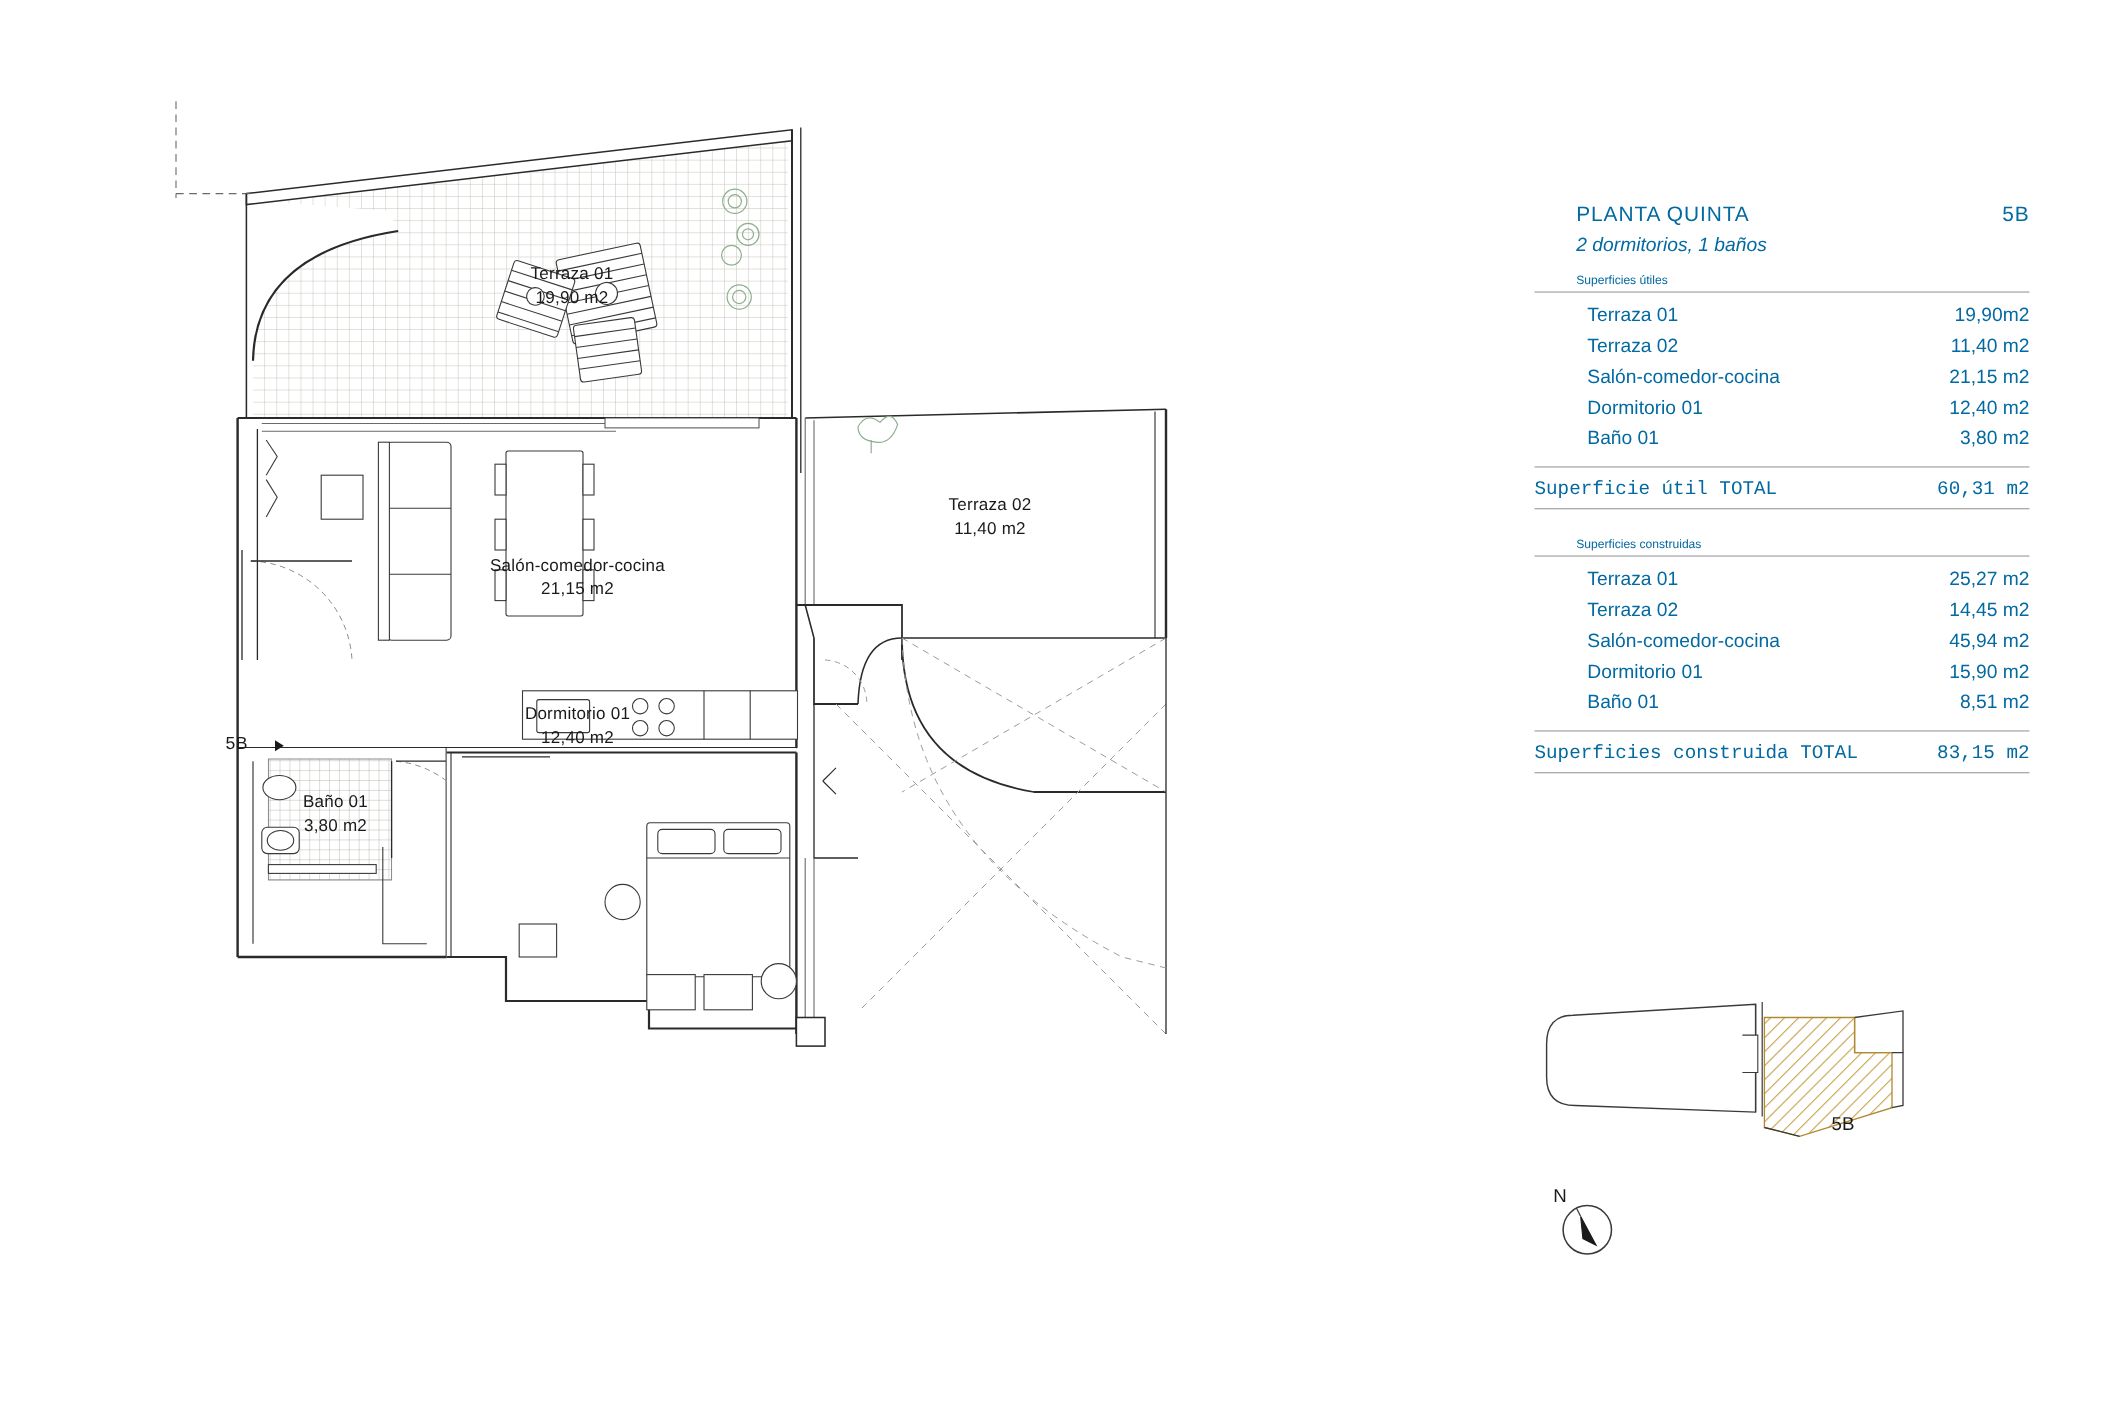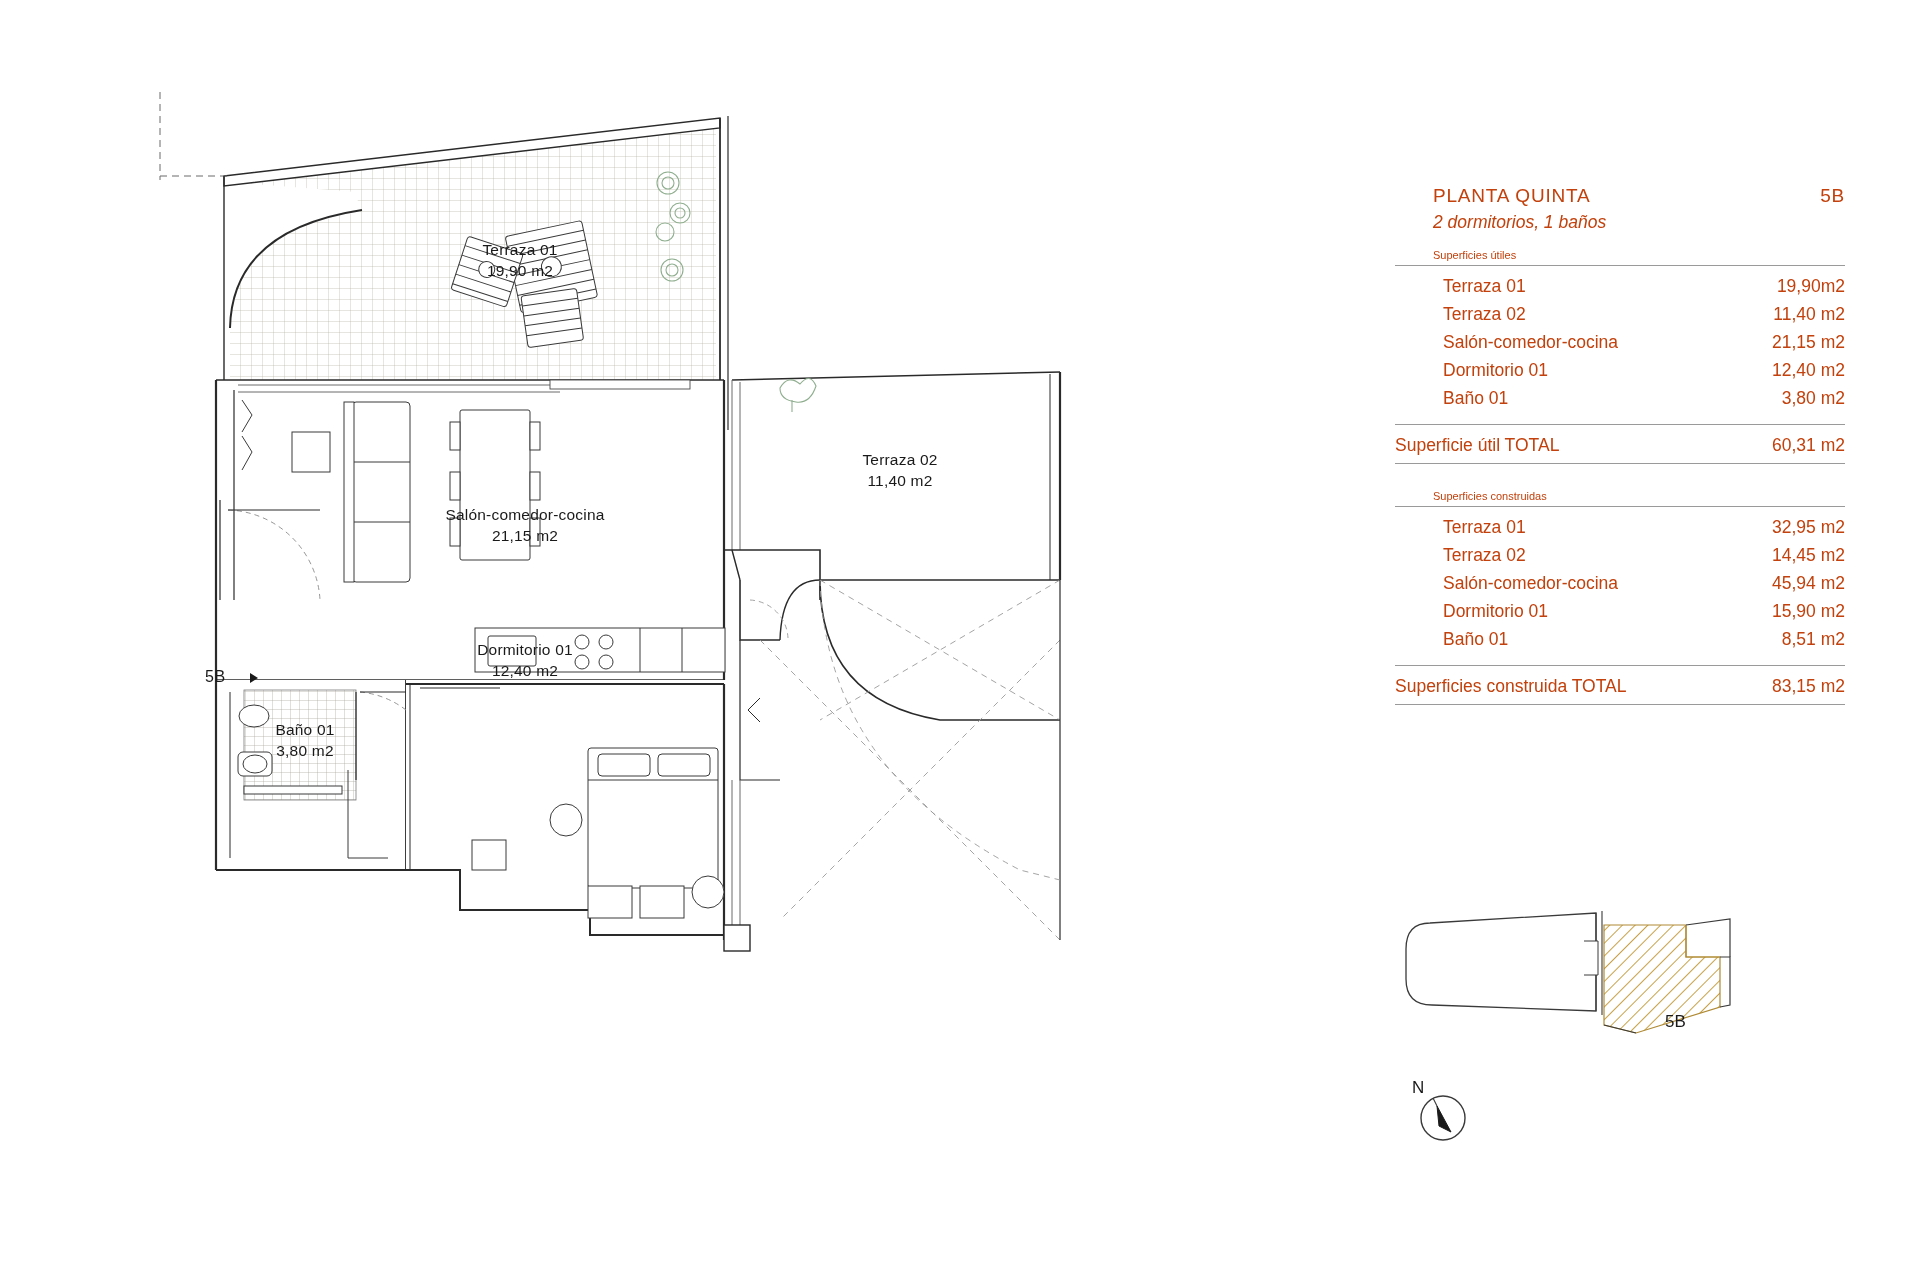--- a/index.html
+++ b/index.html
@@ -44,21 +44,21 @@
   }
   .room-label .ln2 { display: block; }
 
   
   #info-panel {
     position: absolute;
     left: 1395px;
     top: 185px;
     width: 450px;
     font-size: 17.5px;
-    color: #c2410c;
+    color: #0369a1;
   }
   .panel-head {
     position: relative;
     height: 58px;
   }
   .panel-title {
     position: absolute;
     left: 38px;
     top: 0;
     font-size: 19px;
@@ -95,20 +95,21 @@
     align-items: baseline;
     padding: 3.5px 0;
     margin-left: 48px;
     font-size: 17.5px;
   }
   .row .val { text-align: right; white-space: nowrap; }
   .row.total {
     margin-left: 0;
     padding-left: 0;
     font-size: 17.5px;
+    font-family: Liberation Mono, monospace;
   }
   .row.total .lbl { padding-left: 0; }
   .gap { height: 14px; }
   .gap-sm { height: 8px; }
 
   
   #key-plan {
     position: absolute;
     left: 1400px;
     top: 905px;
@@ -442,21 +443,21 @@
     </div>
     <div class="rule"></div>
 
     <div class="gap"></div>
 
     <div class="section-title">Superficies  construidas</div>
     <div class="rule"></div>
 
     <div class="row">
       <span class="lbl">Terraza 01</span>
-      <span class="val">32,95 m2</span>
+      <span class="val">25,27 m2</span>
     </div>
     <div class="row">
       <span class="lbl">Terraza 02</span>
       <span class="val">14,45 m2</span>
     </div>
     <div class="row">
       <span class="lbl">Salón-comedor-cocina</span>
       <span class="val">45,94 m2</span>
     </div>
     <div class="row">

